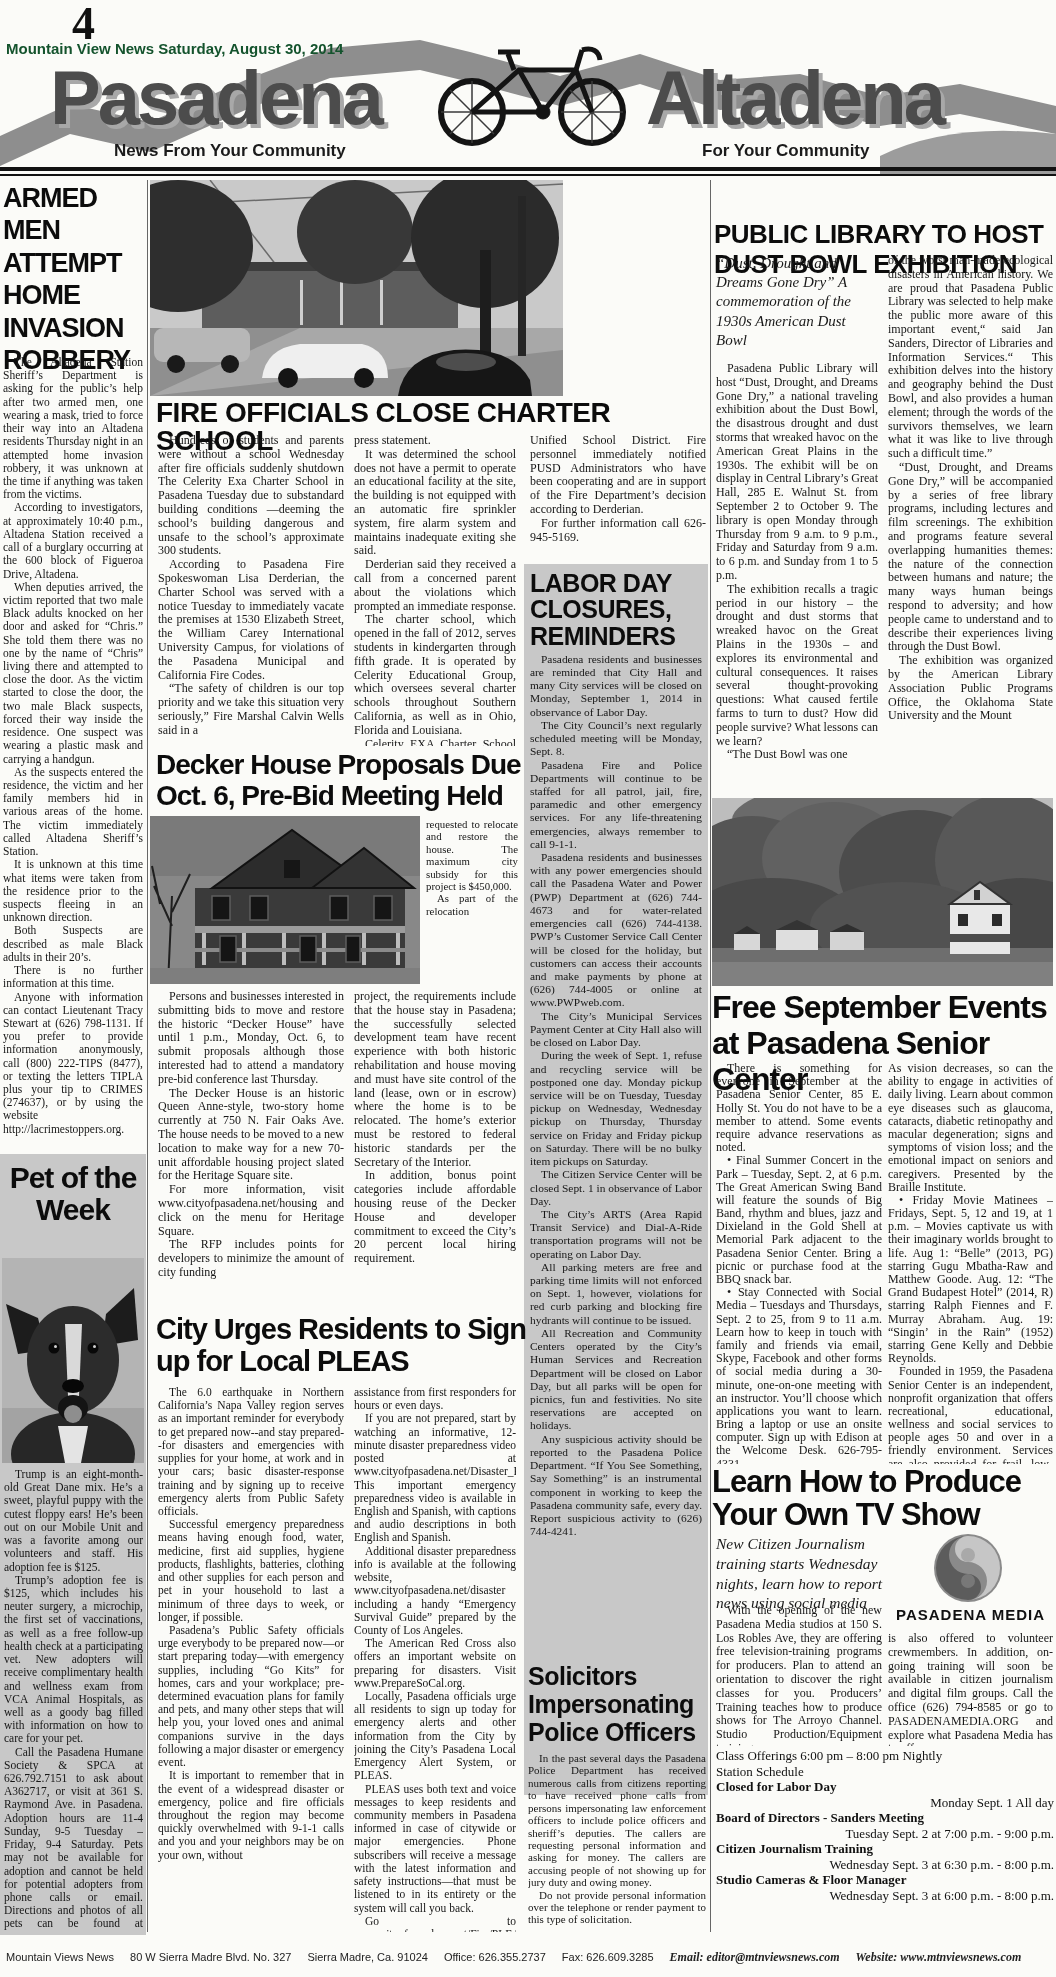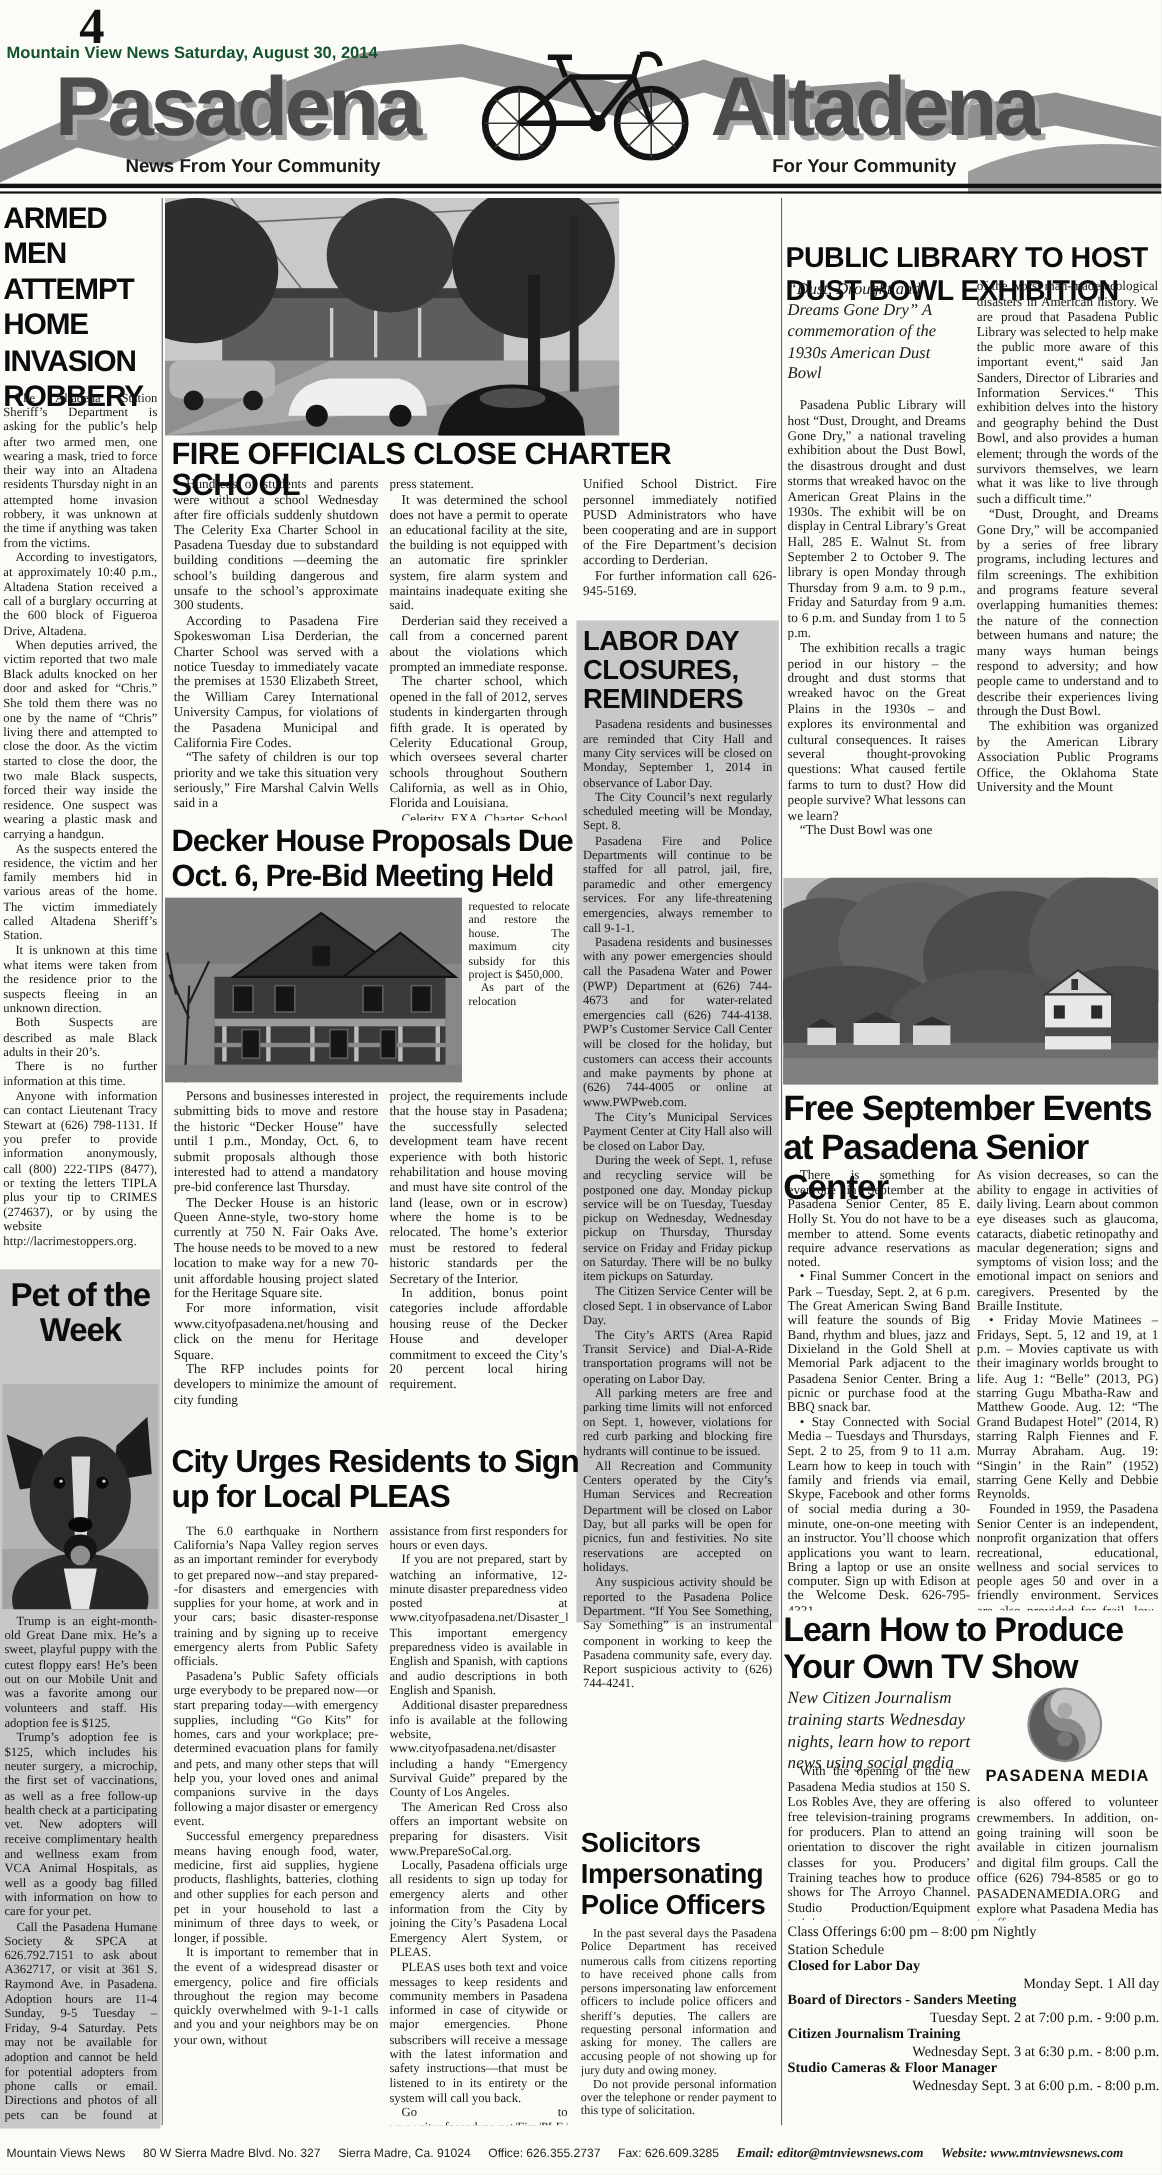--- a/index.html
+++ b/index.html
@@ -148,21 +148,21 @@
       <p class="para">It was determined the school does not have a permit to operate an educational facility at the site, the building is not equipped with an automatic fire sprinkler system, fire alarm system and maintains inadequate exiting she said.</p>
       <p class="para">Derderian said they received a call from a concerned parent about the violations which prompted an immediate response.</p>
       <p class="para">The charter school, which opened in the fall of 2012, serves students in kindergarten through fifth grade. It is operated by Celerity Educational Group, which oversees several charter schools throughout Southern California, as well as in Ohio, Florida and Louisiana.</p>
       <p class="para">Celerity EXA Charter School is chartered by The Pasadena</p>
     </div>
   <div class="abs bt cont" style="left:530px;top:434px;width:176px;height:126px;font-size:12px;">
       <p class="para">Unified School District. Fire personnel immediately notified PUSD Administrators who have been cooperating and are in support of the Fire Department’s decision according to Derderian.</p>
       <p class="para">For further information call 626-945-5169.</p>
     </div>
 
-  <div class="abs gray-panel" style="left:524px;top:564px;width:184px;height:911px;padding:0;">
+  <div class="abs gray-panel" style="left:524px;top:564px;width:184px;height:1231px;padding:0;">
     <div class="hl" style="font-size:25px;line-height:1.05;letter-spacing:-0.5px;padding:6px 4px 4px 6px;">LABOR DAY CLOSURES, REMINDERS</div>
     <div class="bt" style="width:172px;margin-left:6px;height:970px;font-size:11.4px;line-height:1.16;">
         <p class="para">Pasadena residents and businesses are reminded that City Hall and many City services will be closed on Monday, September 1, 2014 in observance of Labor Day.</p>
         <p class="para">The City Council’s next regularly scheduled meeting will be Monday, Sept. 8.</p>
         <p class="para">Pasadena Fire and Police Departments will continue to be staffed for all patrol, jail, fire, paramedic and other emergency services.  For any life-threatening emergencies, always remember to call 9-1-1.</p>
         <p class="para">Pasadena residents and businesses with any power emergencies should call the Pasadena Water and Power (PWP) Department at (626) 744-4673 and for water-related emergencies call (626) 744-4138. PWP’s Customer Service Call Center will be closed for the holiday, but customers can access their accounts and make payments by phone at (626) 744-4005 or online at www.PWPweb.com.</p>
         <p class="para">The City’s Municipal Services Payment Center at City Hall also will be closed on Labor Day.</p>
         <p class="para">During the week of Sept. 1, refuse and recycling service will be postponed one day. Monday pickup service will be on Tuesday, Tuesday pickup on Wednesday, Wednesday pickup on Thursday, Thursday service on Friday and Friday pickup on Saturday.  There will be no bulky item pickups on Saturday.</p>
         <p class="para">The Citizen Service Center will be closed Sept. 1 in observance of Labor Day.</p>
         <p class="para">The City’s ARTS (Area Rapid Transit Service) and Dial-A-Ride transportation programs will not be operating on Labor Day.</p>
@@ -218,22 +218,22 @@
       <p class="para">The RFP includes points for developers to minimize the amount of city funding</p>
     </div>
   <div class="abs bt cont" style="left:354px;top:990px;width:162px;height:322px;font-size:12px;">
       <p class="para">project, the requirements include that the house stay in Pasadena; the successfully selected development team have recent experience with both historic rehabilitation and house moving and must have site control of the land (lease, own or in escrow) where the home is to be relocated.  The home’s exterior must be restored to federal historic standards per the Secretary of the Interior.</p>
       <p class="para">In addition, bonus point categories include affordable housing reuse of the Decker House and developer commitment to exceed the City’s 20 percent local hiring requirement.</p>
     </div>
 
   <div class="abs hl" style="left:156px;top:1314px;width:385px;font-size:29px;line-height:1.1;letter-spacing:-1px;">City Urges Residents to Sign up for Local PLEAS</div>
   <div class="abs bt" style="left:158px;top:1386px;width:186px;height:546px;">
       <p class="para">The 6.0 earthquake in Northern California’s Napa Valley region serves as an important reminder for everybody to get prepared now--and stay prepared--for disasters and emergencies with supplies for your home, at work and in your cars; basic disaster-response training and by signing up to receive emergency alerts from Public Safety officials.</p>
+      <p class="para">Successful emergency preparedness means having enough food, water, medicine, first aid supplies, hygiene products, flashlights, batteries, clothing and other supplies for each person and pet in your household to last a minimum of three days to week, or longer, if possible.</p>
       <p class="para">Pasadena’s Public Safety officials urge everybody to be prepared now—or start preparing today—with emergency supplies, including “Go Kits” for homes, cars and your workplace; pre-determined evacuation plans for family and pets, and many other steps that will help you, your loved ones and animal companions survive in the days following a major disaster or emergency event.</p>
-      <p class="para">Successful emergency preparedness means having enough food, water, medicine, first aid supplies, hygiene products, flashlights, batteries, clothing and other supplies for each person and pet in your household to last a minimum of three days to week, or longer, if possible.</p>
       <p class="para">It is important to remember that in the event of a widespread disaster or emergency, police and fire officials throughout the region may become quickly overwhelmed with 9-1-1 calls and you and your neighbors may be on your own, without</p>
     </div>
   <div class="abs bt cont" style="left:354px;top:1386px;width:162px;height:546px;">
       <p class="para">assistance from first responders for hours or even days.</p>
       <p class="para">If you are not prepared, start by watching an informative, 12-minute disaster preparedness video posted at www.cityofpasadena.net/Disaster_Preparedness_Video/. This important emergency preparedness video is available in English and Spanish, with captions and audio descriptions in both English and Spanish.</p>
       <p class="para">Additional disaster preparedness info is available at the following website, www.cityofpasadena.net/disaster including a handy “Emergency Survival Guide” prepared by the County of Los Angeles.</p>
       <p class="para">The American Red Cross also offers an important website on preparing for disasters.  Visit www.PrepareSoCal.org.</p>
       <p class="para">Locally, Pasadena officials urge all residents to sign up today for emergency alerts and other information from the City by joining the City’s Pasadena Local Emergency Alert System, or PLEAS.</p>
       <p class="para">PLEAS uses both text and voice messages to keep residents and community members in Pasadena informed in case of citywide or major emergencies. Phone subscribers will receive a message with the latest information and safety instructions—that must be listened to in its entirety or the system will call you back.</p>
       <p class="para">Go to www.cityofpasadena.net/Fire/PLEAS/ to register.</p>

